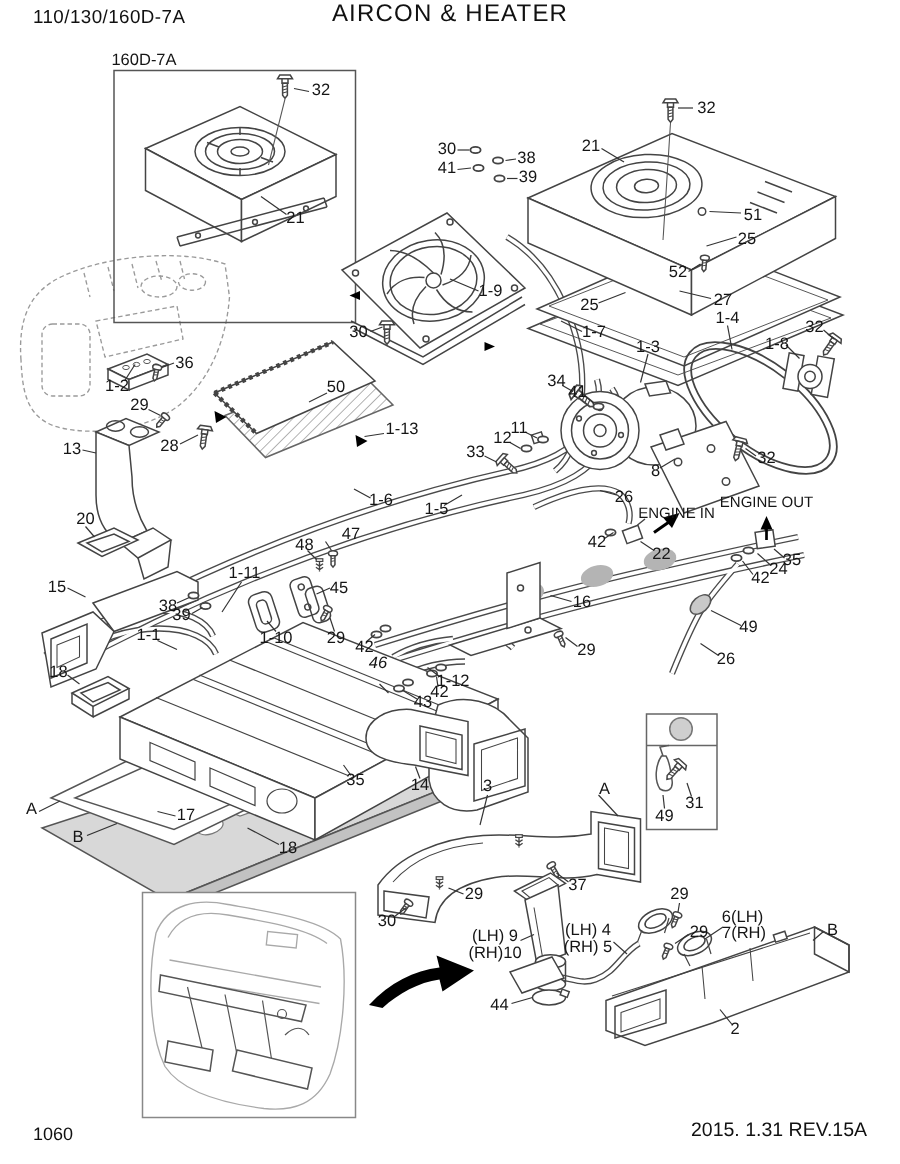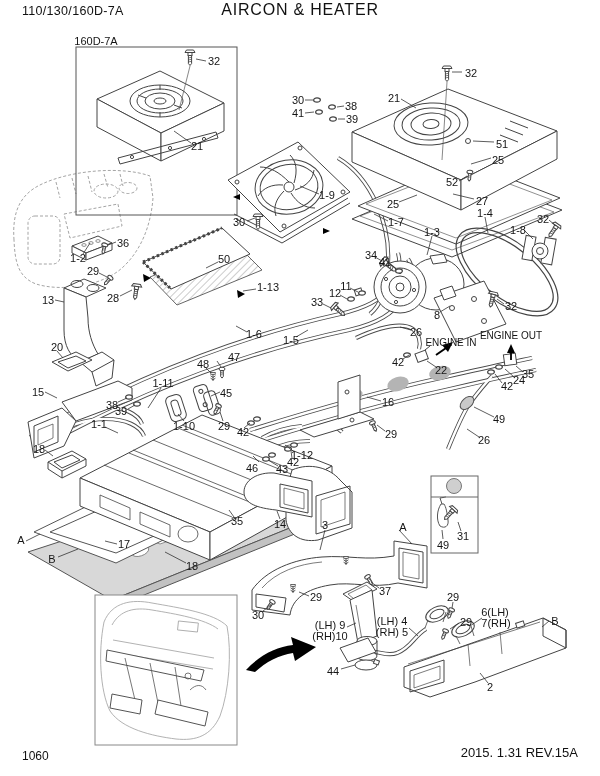--- a/index.html
+++ b/index.html
@@ -564,21 +564,21 @@
       <span class="plbl" style="left: 112px; top: 405px;">38</span>
       <span class="plbl" style="left: 121px; top: 411px;">39</span>
       <span class="plbl" style="left: 163px; top: 383px;">1-11</span>
       <span class="plbl" style="left: 234px; top: 357px;">47</span>
       <span class="plbl" style="left: 203px; top: 364px;">48</span>
       <span class="plbl" style="left: 226px; top: 393px;">45</span>
       <span class="plbl" style="left: 184px; top: 426px;">1-10</span>
       <span class="plbl" style="left: 224px; top: 426px;">29</span>
       <span class="plbl" style="left: 99px; top: 424px;">1-1</span>
       <span class="plbl" style="left: 243px; top: 432px;">42</span>
-      <span class="plbl" style="left: 252px; top: 468px;">46</span>
+      <span class="plbl" style="left: 252px; top: 443px; font-style: italic;">46</span>
       <span class="plbl" style="left: 282px; top: 469px;">43</span>
       <span class="plbl" style="left: 293px; top: 462px;">42</span>
       <span class="plbl" style="left: 302px; top: 455px;">1-12</span>
       <span class="plbl" style="left: 388px; top: 402px;">16</span>
       <span class="plbl" style="left: 391px; top: 434px;">29</span>
       <span class="plbl" style="left: 21px; top: 540px;">A</span>
       <span class="plbl" style="left: 52px; top: 559px;">B</span>
       <span class="plbl" style="left: 124px; top: 544px;">17</span>
       <span class="plbl" style="left: 192px; top: 566px;">18</span>
       <span class="plbl" style="left: 237px; top: 521px;">35</span>

